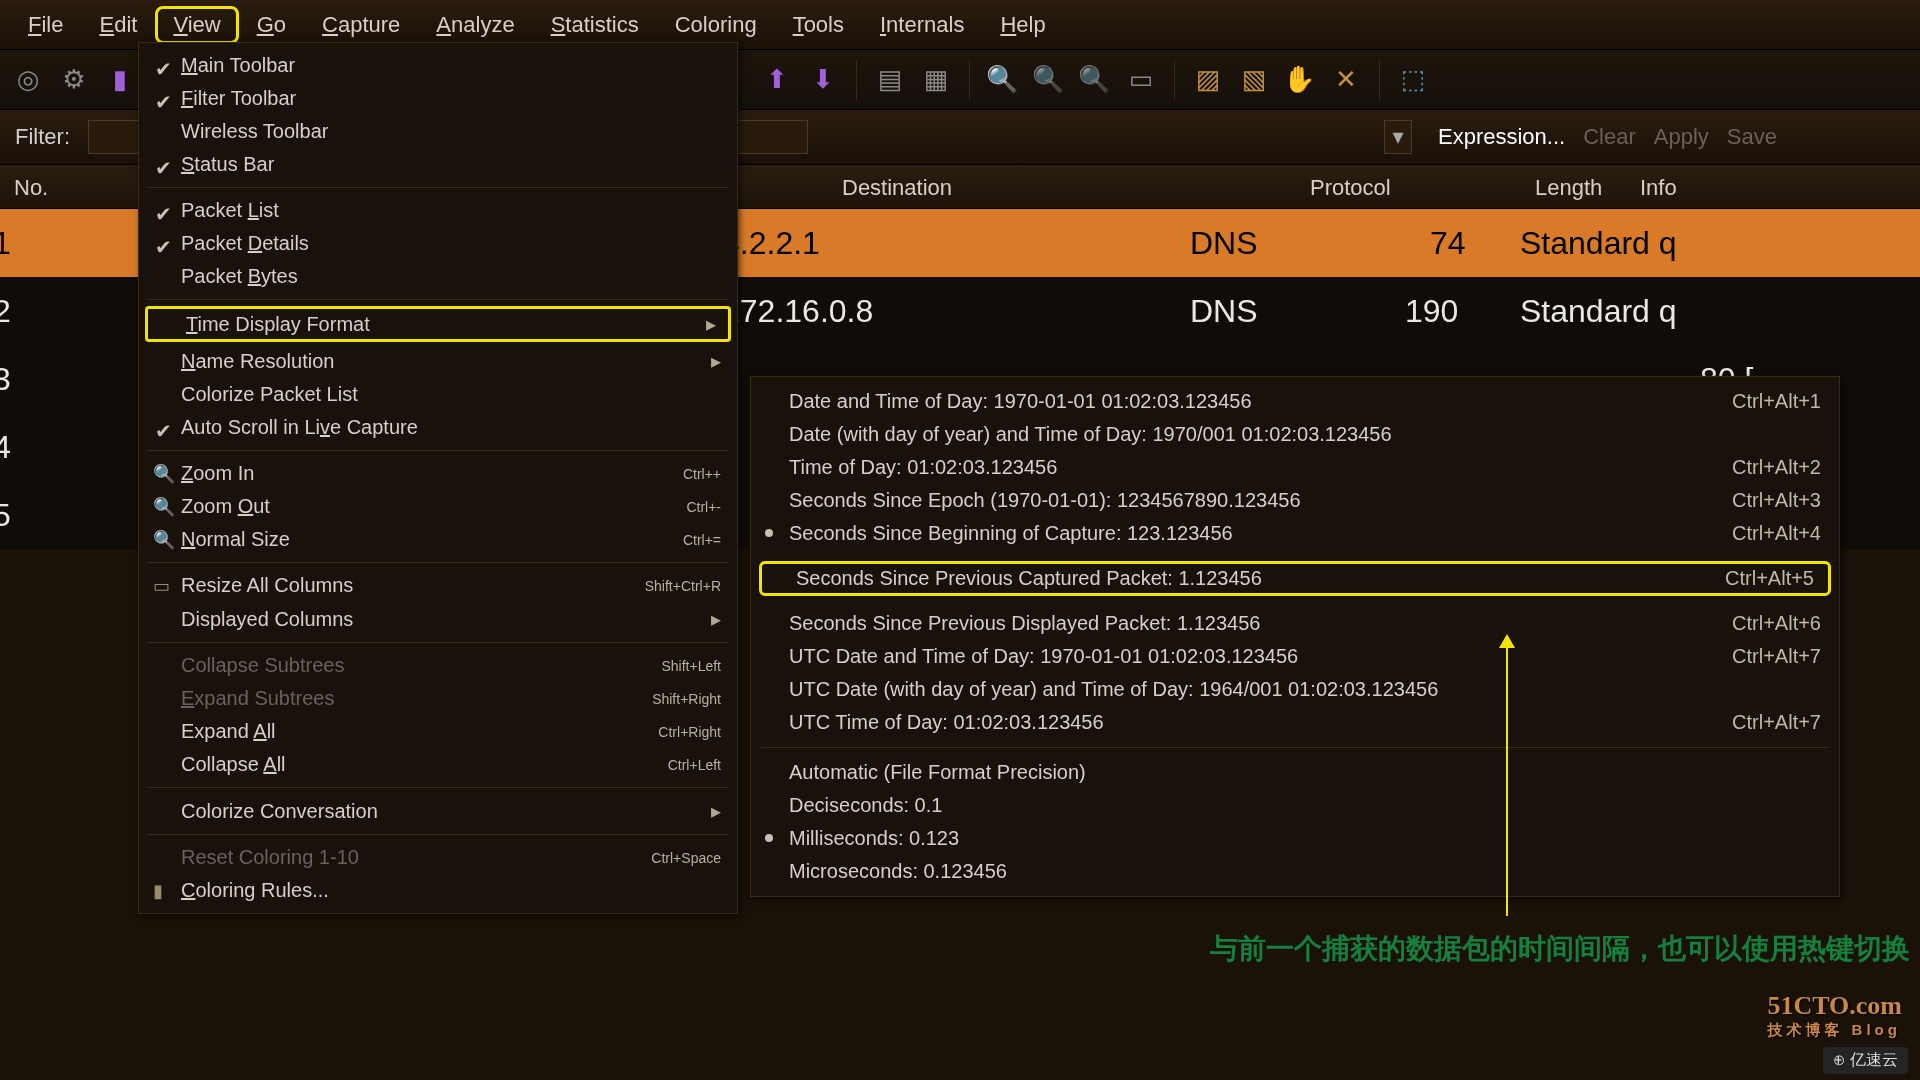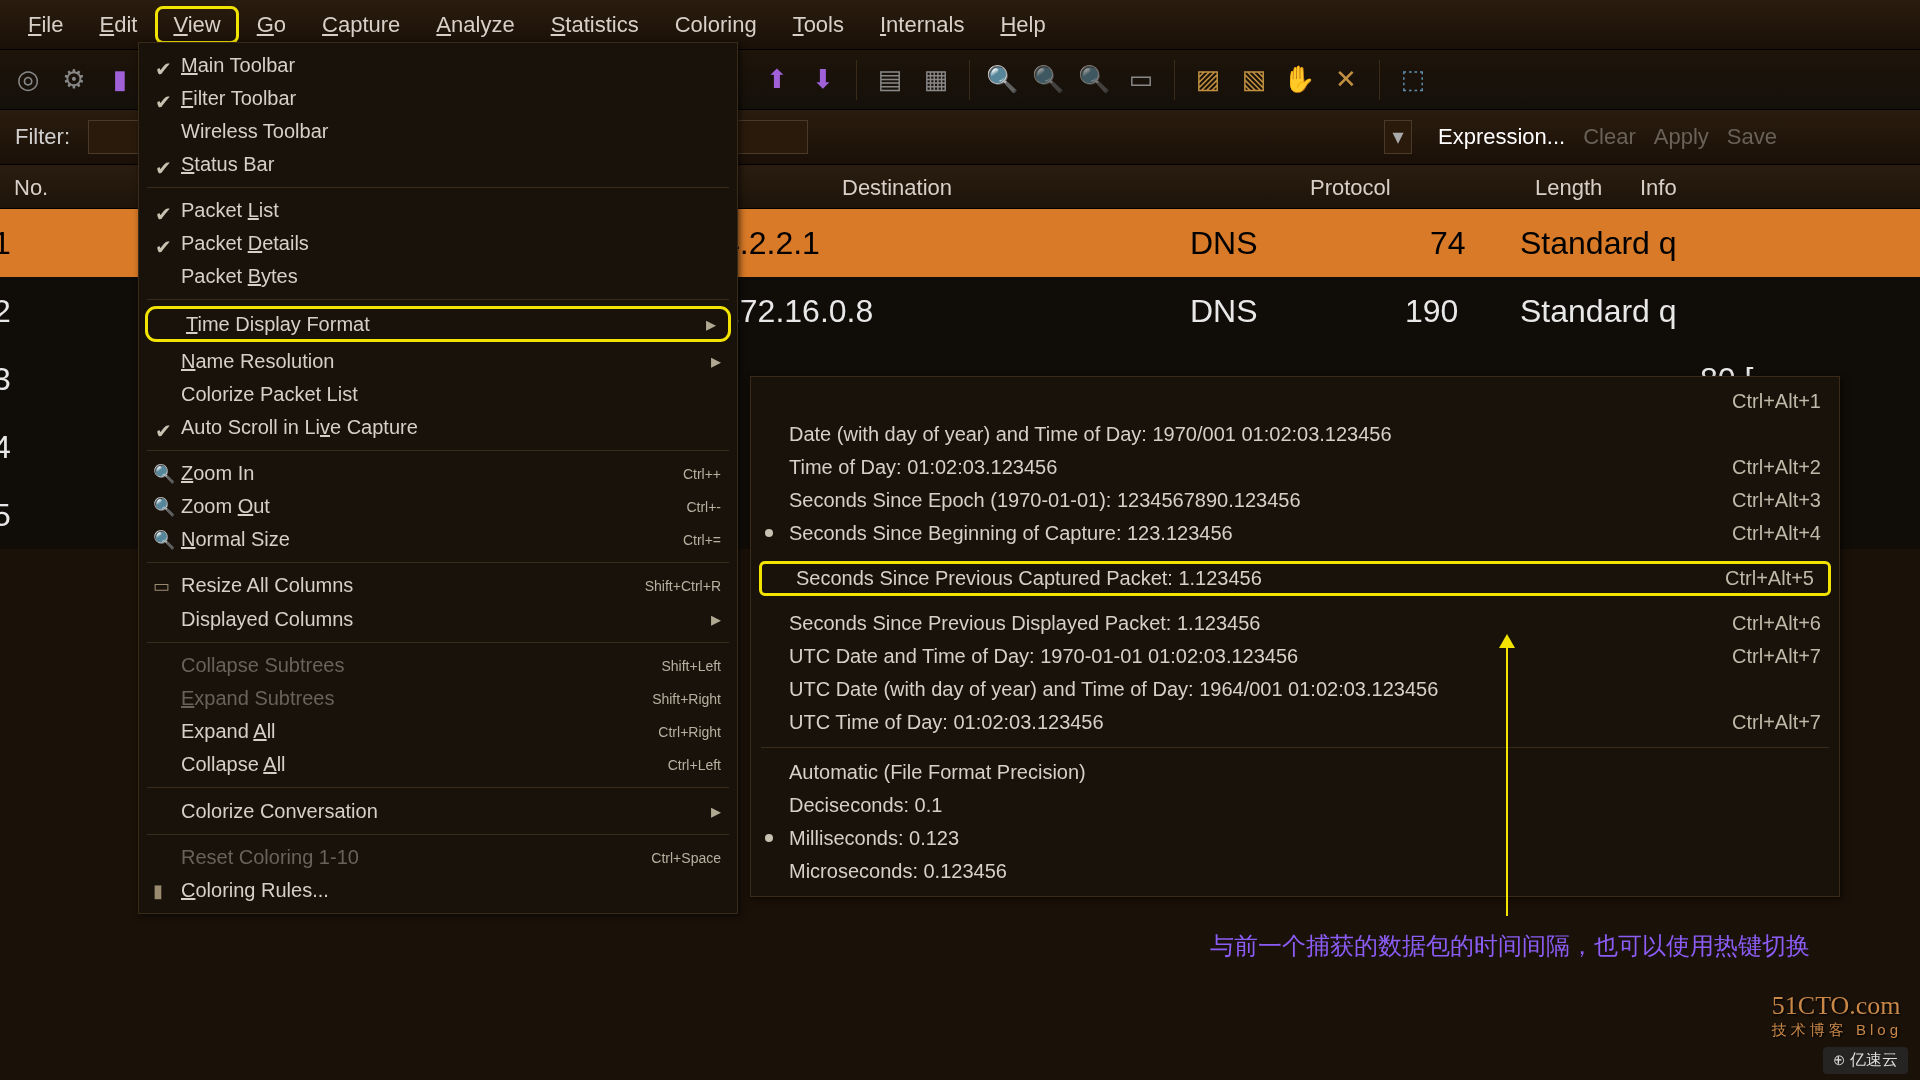--- a/index.html
+++ b/index.html
@@ -140,21 +140,21 @@
   .vm-item .arrow {
     margin-left: auto;
     color: #b0a890;
   }
   .vm-sep {
     height: 1px; background: #3a2c1a;
     margin: 6px 8px;
   }
   .vm-item.hl {
     border: 3px solid #f2e400;
-    border-radius: 11px;
+    border-radius: 4px;
     margin: 2px 6px;
     padding: 3px 12px 3px 38px;
   }
 
   
   .time-menu {
     position: absolute;
     left: 750px;
     top: 376px;
     width: 1090px;
@@ -182,43 +182,43 @@
   .tm-item.hl {
     border: 3px solid #f2e400;
     border-radius: 6px;
     margin: 11px 8px;
     padding: 3px 14px 3px 34px;
   }
   .tm-sep { height: 1px; background: #3a2c1a; margin: 8px 10px; }
 
   .annotation {
     position: absolute;
-    color: #8b5cf6;
-    font-size: 24px;
-    font-weight: 400;
+    color: #15803d;
+    font-size: 28px;
+    font-weight: 700;
     z-index: 40;
   }
   .arrow-up {
     position: absolute;
     width: 2px;
     background: #f2e400;
     z-index: 35;
   }
   .arrow-up::before {
     content:"";
     position:absolute;
     top:-2px; left:-7px;
     border-left:8px solid transparent;
     border-right:8px solid transparent;
     border-bottom:14px solid #f2e400;
   }
   .watermark1 {
     position:absolute; right:18px; bottom:40px;
     color:#c98848; font-family: Georgia, serif;
-    font-size: 26px; font-weight:normal;
+    font-size: 26px; font-weight:bold;
     text-shadow: 1px 1px 2px #000;
     z-index:50;
   }
   .watermark1 .sub { font-size:15px; font-family: sans-serif; display:block; letter-spacing:4px;}
   .watermark2 {
     position:absolute; right:12px; bottom:6px;
     background: rgba(40,40,40,.85);
     color:#ddd;
     font-size: 16px; padding: 3px 10px; border-radius: 4px;
     z-index:50;
@@ -414,20 +414,21 @@
       <span class="rs">Ctrl+Space</span>
     </div>
     <div class="vm-item">
       <span class="ico">▮</span>
       <span><span class="u">C</span>oloring Rules...</span>
     </div>
   </div>
 
 <div class="time-menu" id="timemenu">
     <div class="tm-item">
+      <span>Date and Time of Day:   1970-01-01 01:02:03.123456</span>
       <span class="rs">Ctrl+Alt+1</span>
     </div>
     <div class="tm-item">
       <span>Date (with day of year) and Time of Day:   1970/001 01:02:03.123456</span>
     </div>
     <div class="tm-item">
       <span>Time of Day:   01:02:03.123456</span>
       <span class="rs">Ctrl+Alt+2</span>
     </div>
     <div class="tm-item">

